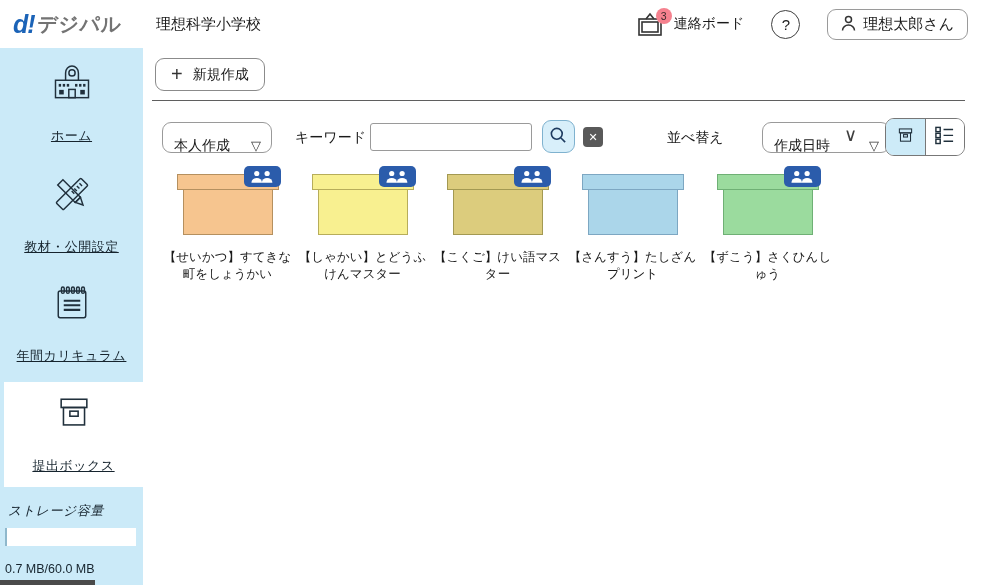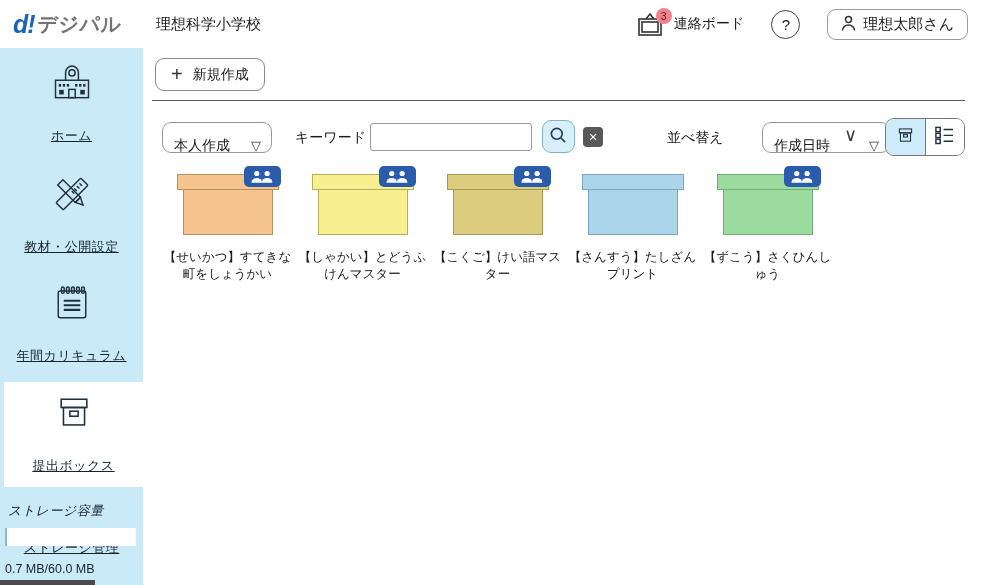--- a/index.html
+++ b/index.html
@@ -174,23 +174,20 @@
       <span>
         <svg width="44" height="44" viewBox="0 0 48 48" fill="none" stroke="#20303c" stroke-width="1.7">
           <rect x="10" y="9" width="28" height="9"></rect>
           <rect x="12.5" y="18" width="23" height="19"></rect>
           <rect x="19.5" y="22" width="9" height="5.5"></rect>
         </svg>
       </span>
       <span class="nav-label">提出ボックス</span>
     </div>
 
-    <div class="nav-item nav-storage-mgmt">
-      <span class="nav-label">ストレージ管理</span>
-    </div>
 
     <div class="storage-title">ストレージ容量</div>
     <div class="storage-bar">
       <div class="storage-bar-fill" style="width: 1.2%;"></div>
     </div>
     <div class="storage-usage">0.7 MB/60.0 MB</div>
   </aside>
 
   <div class="scroll-strip"></div>
 

